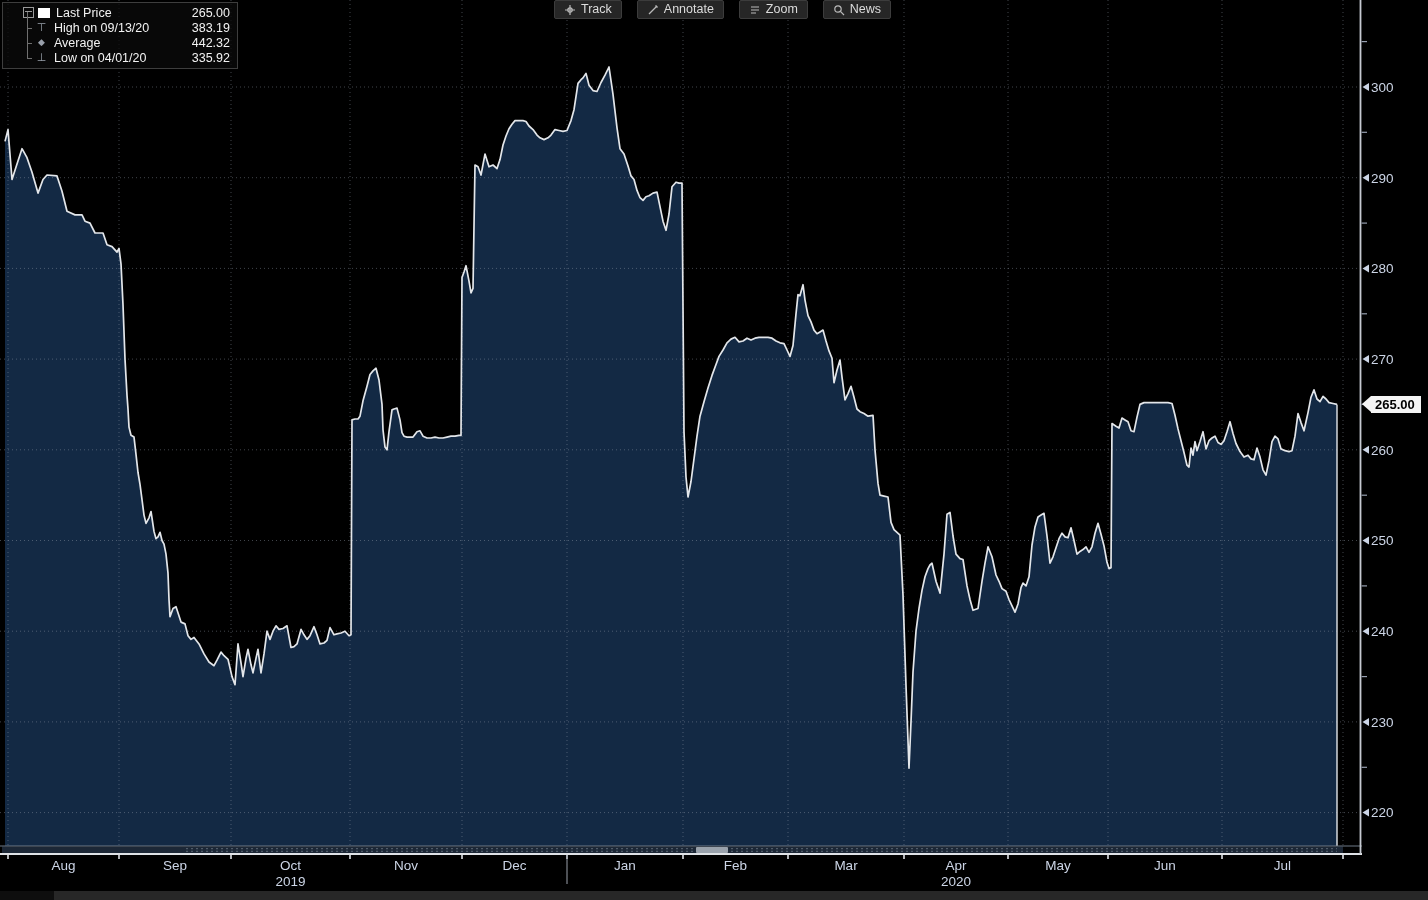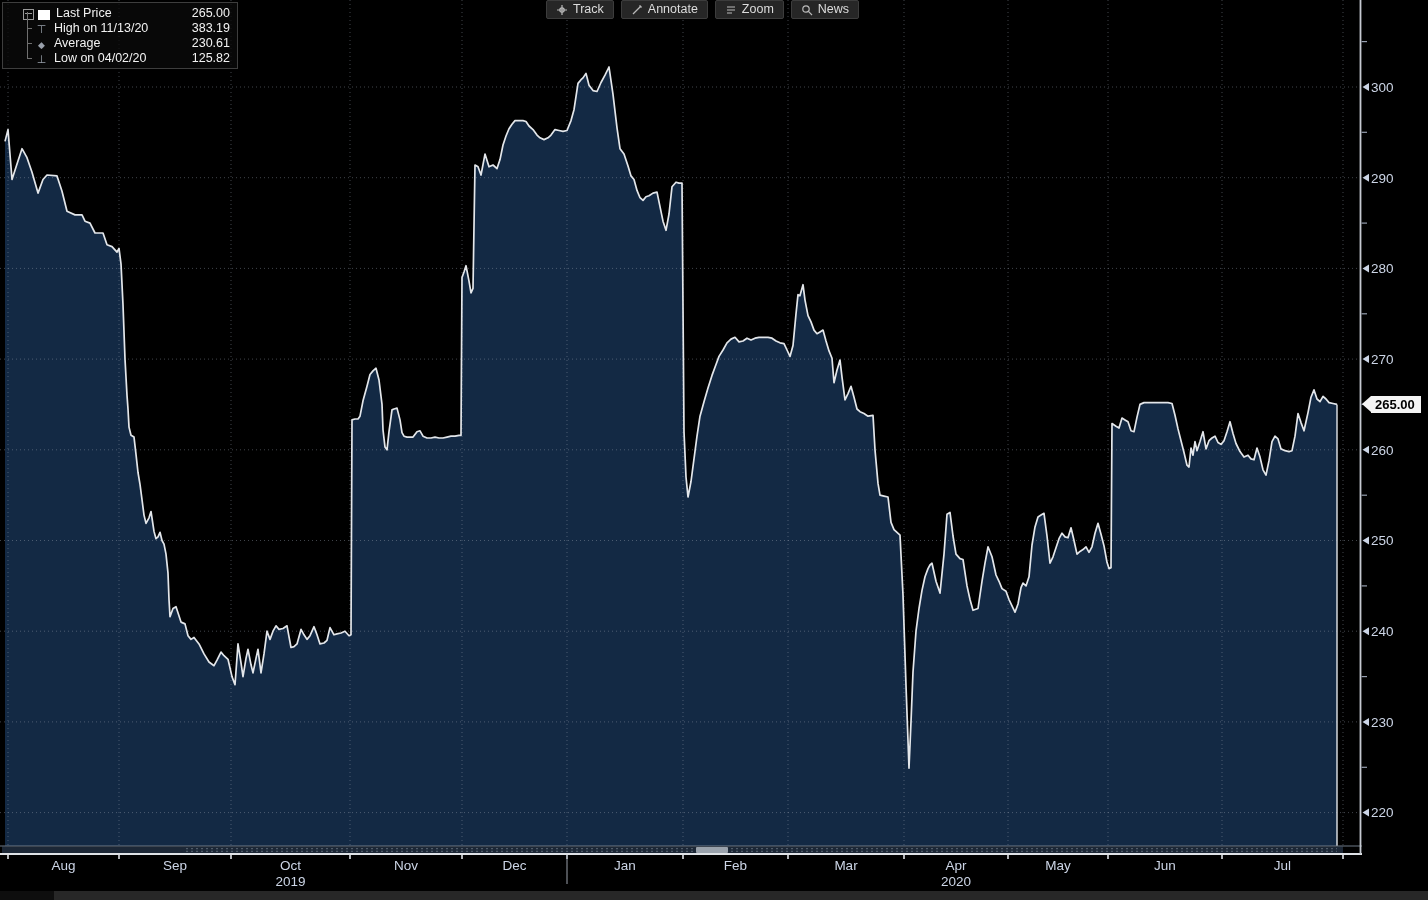--- a/index.html
+++ b/index.html
@@ -3,21 +3,21 @@
 <meta charset="utf-8">
 <style>
   html,body{margin:0;padding:0;background:#000;}
   .stage{position:relative;width:1428px;height:900px;background:#000;overflow:hidden;
          font-family:"Liberation Sans",sans-serif;}
   svg text{font-family:"Liberation Sans",sans-serif;}
 
   
   .legend{position:absolute;left:2px;top:2px;width:230px;z-index:5;
           background:rgba(10,10,10,.78);border:1px solid #3e3e3e;padding:2px 4px 3px 0;}
-  .lrow{display:flex;align-items:flex-end;height:15px;padding-left:20px;
+  .lrow{display:flex;align-items:center;height:15px;padding-left:20px;
         font-size:12.5px;color:#f2f2f2;white-space:nowrap;}
   .collapse{width:9px;height:9px;border:1px solid #9a9a9a;position:relative;
             margin-right:4px;flex:0 0 auto;}
   .collapse::after{content:"";position:absolute;left:1px;right:1px;top:3px;
             border-top:1px solid #9a9a9a;}
   .swatch{width:12px;height:10px;background:#fff;margin-right:6px;flex:0 0 auto;}
   .tree{width:10px;align-self:stretch;position:relative;flex:0 0 auto;}
   .tree::before{content:"";position:absolute;left:4px;top:-8px;bottom:0;
             border-left:1px solid #6f6f6f;}
   .tree.t-last::before{bottom:50%;}
@@ -26,21 +26,21 @@
   .mk{width:17px;margin-right:4px;text-align:center;color:#99a0ab;font-size:11px;
       flex:0 0 auto;line-height:1;}
   .mk.avg{font-size:9px;}
   .lbl{flex:0 1 auto;}
   .val{margin-left:auto;padding-right:3px;}
 
   
   .toolbar{position:absolute;left:546px;top:0;display:flex;gap:7px;z-index:6;}
   .tbtn{display:inline-flex;align-items:center;gap:5px;height:17px;padding:0 9px;
         background:#262626;border:1px solid #3c3c3c;color:#dcdcdc;font-size:12.5px;
-        border-radius:2px;cursor:default;line-height:1;}
+        border-radius:2px;cursor:default;line-height:1;margin-left:8px;}
   .tbtn svg{stroke:#b9b9b9;fill:none;stroke-width:1.2;}
 
   
   .flag{position:absolute;left:1371px;top:396px;height:17px;z-index:4;
         background:#f4f4f4;color:#000;font-size:13px;font-weight:700;
         display:flex;align-items:center;padding:0 6px 0 4px;}
   .flag::before{content:"";position:absolute;left:-9px;top:0;
         border-top:8.5px solid transparent;border-bottom:8.5px solid transparent;
         border-right:9px solid #f4f4f4;}
 
@@ -146,34 +146,34 @@
   <div class="legend">
     <div class="lrow">
       <span class="collapse"></span>
       <span class="swatch"></span>
       <span class="lbl">Last Price</span>
       <span class="val">265.00</span>
     </div>
     <div class="lrow">
       <span class="tree"></span>
       <span class="mk">⊤</span>
-      <span class="lbl">High on 11/13/20</span>
+      <span class="lbl">High on 09/13/20</span>
       <span class="val">383.19</span>
     </div>
     <div class="lrow">
       <span class="tree"></span>
       <span class="mk avg">◆</span>
       <span class="lbl">Average</span>
-      <span class="val">230.61</span>
+      <span class="val">442.32</span>
     </div>
     <div class="lrow">
       <span class="tree t-last"></span>
       <span class="mk">⊥</span>
-      <span class="lbl">Low on 04/02/20</span>
-      <span class="val">125.82</span>
+      <span class="lbl">Low on 04/01/20</span>
+      <span class="val">335.92</span>
     </div>
   </div>
 
   <div class="toolbar">
     <div class="tbtn">
       <svg width="12" height="12" viewBox="0 0 12 12">
         <path d="M6 1v10M1 6h10"></path>
           <circle cx="6" cy="6" r="2.2"></circle>
       </svg>
       <span>Track</span>

